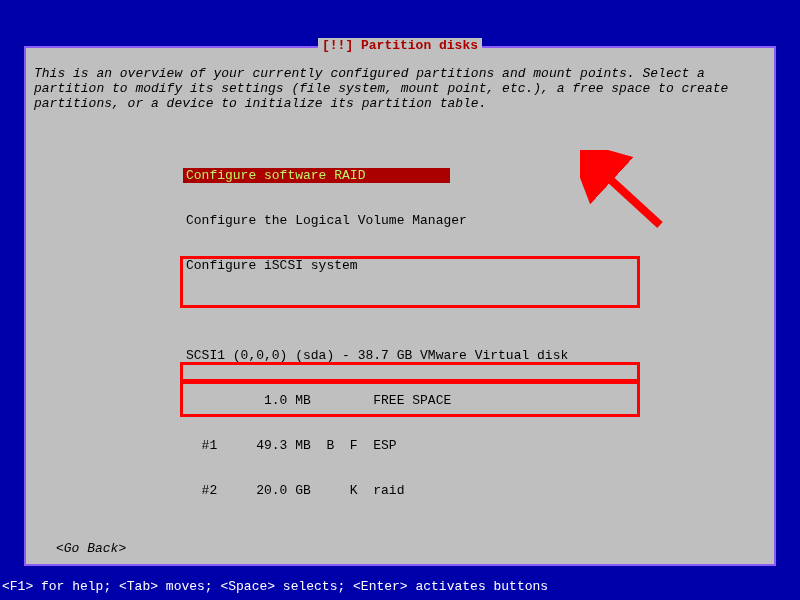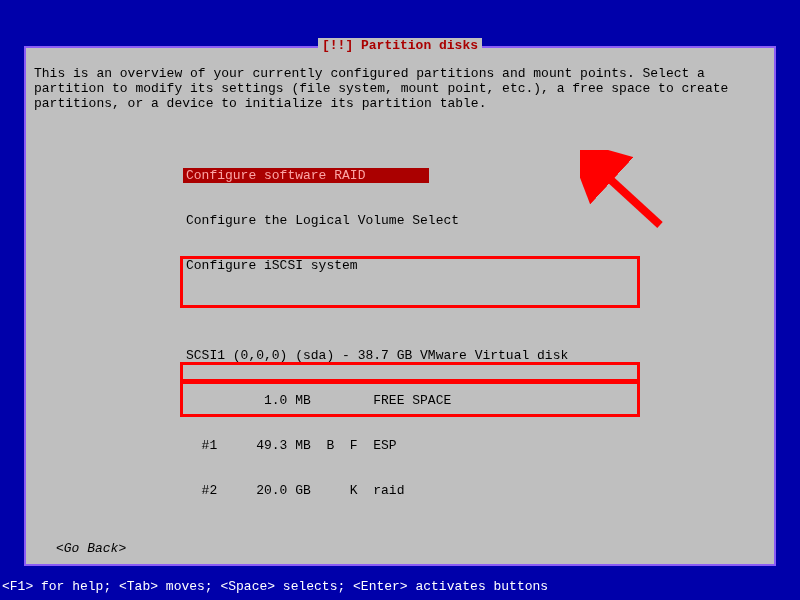--- a/index.html
+++ b/index.html
@@ -36,34 +36,35 @@
     color: #aa0000;
     font-weight: bold;
   }
   .desc {
     position: absolute;
     left: 8px;
     top: 18px;
     right: 4px;
     white-space: pre-wrap;
     color: #000;
+    font-style: italic;
   }
   .menu {
     position: absolute;
     left: 160px;
     top: 90px;
     right: 150px;
     white-space: pre;
   }
   .menu-item { color: #000; }
   .menu-item.selected {
     background: #aa0000;
-    color: #fca5a5;
+    color: #bef264;
     display: inline-block;
-    padding-right: 64px;
+    padding-right: 85px;
     margin-left: -3px;
     padding-left: 3px;
   }
   .go-back {
     position: absolute;
     left: 30px;
     bottom: 8px;
     color: #000;
     font-style: italic;
   }
@@ -89,21 +90,21 @@
 
 <div class="outer">
   <div class="title-bar">
     <span>[!!] Partition disks</span>
   </div>
 
   <div class="desc">This is an overview of your currently configured partitions and mount points. Select a partition to modify its settings (file system, mount point, etc.), a free space to create partitions, or a device to initialize its partition table.</div>
 
   <div class="menu">
     <div><span class="menu-item selected">Configure software RAID</span></div>
-    <div class="menu-item">Configure the Logical Volume Select</div>
+    <div class="menu-item">Configure the Logical Volume Manager</div>
     <div class="menu-item">Configure iSCSI system</div>
     <div>&nbsp;</div>
     <div class="menu-item">SCSI1 (0,0,0) (sda) - 38.7 GB VMware Virtual disk</div>
     <div class="menu-item">          1.0 MB        FREE SPACE</div>
     <div class="menu-item">  #1     49.3 MB  B  F  ESP</div>
     <div class="menu-item">  #2     20.0 GB     K  raid</div>
     
     
     
     

